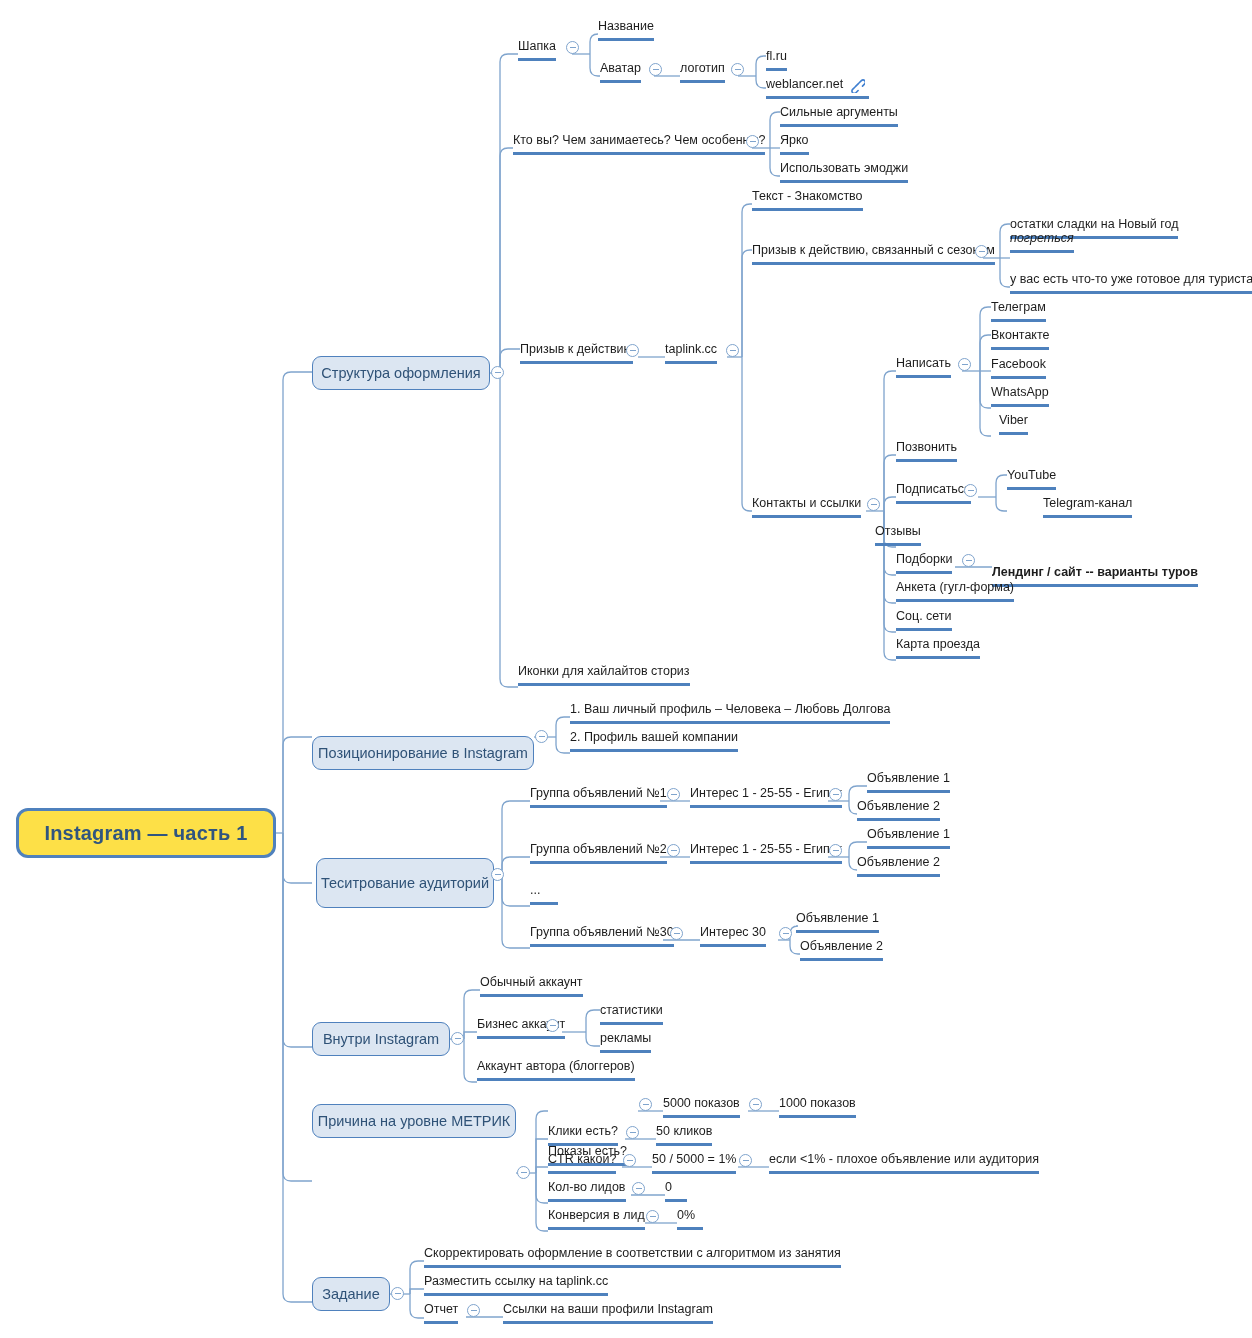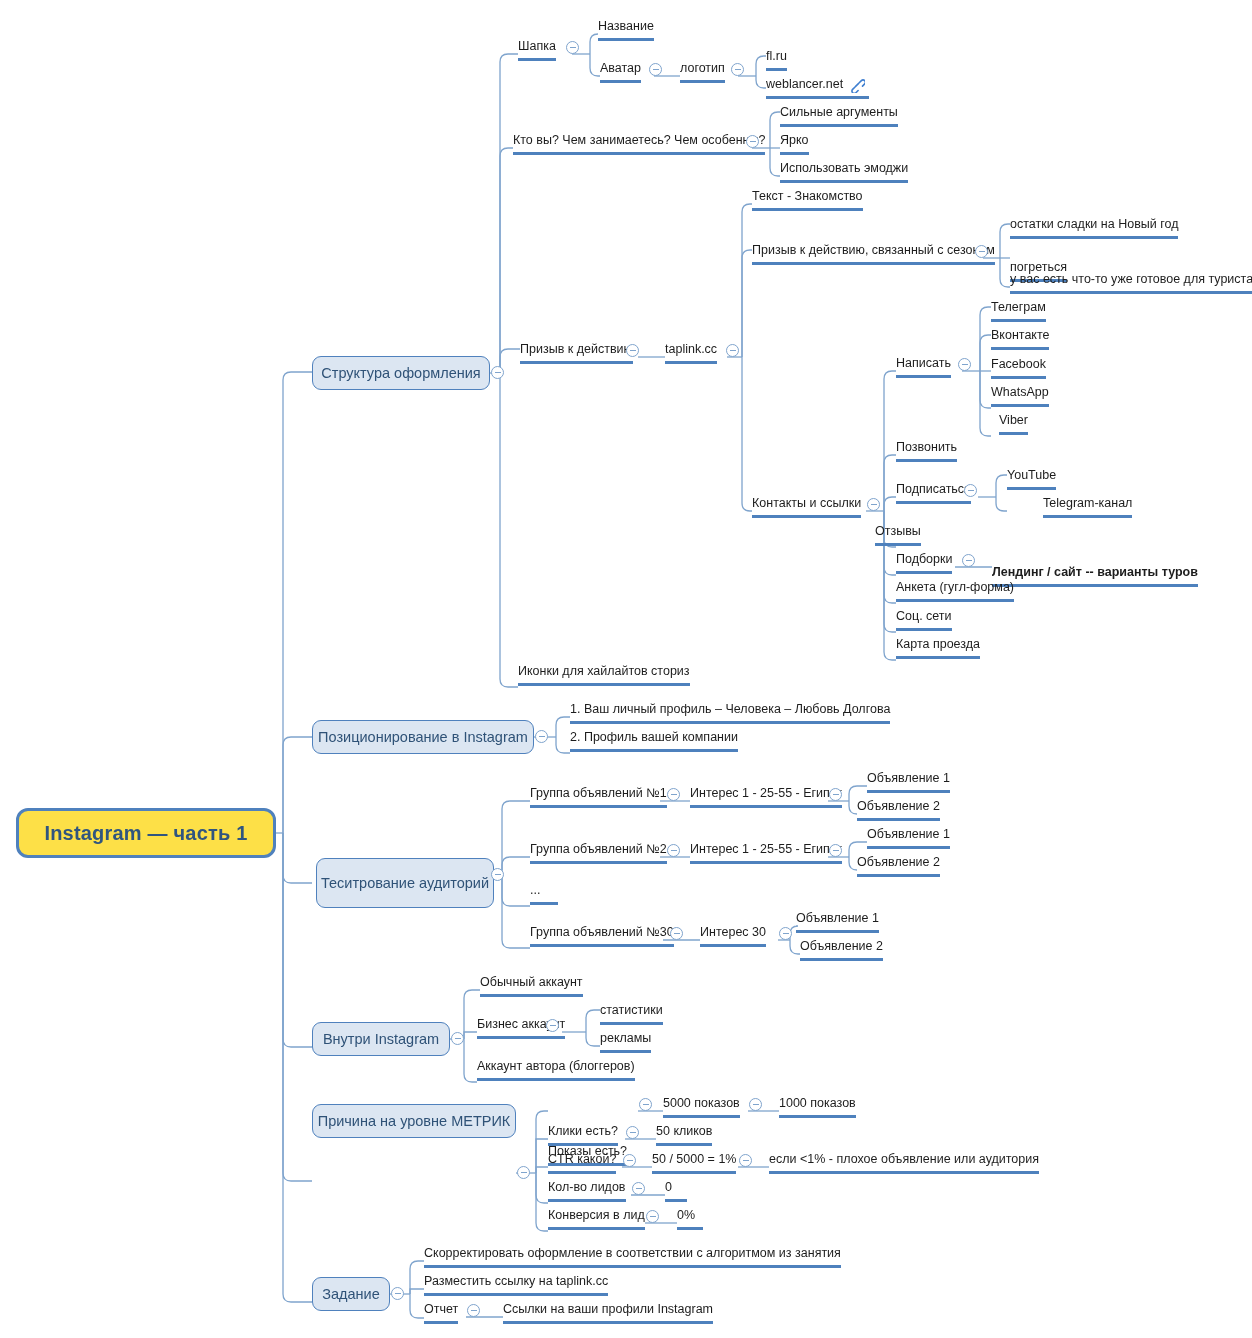--- a/index.html
+++ b/index.html
@@ -220,21 +220,21 @@
 
   <div class="root-node" style="left:16px; top:808px; width:260px; height:50px;">
     <span>Instagram — часть 1</span>
   </div>
 
   <div class="branch-node" style="left:312px; top:356px; width:178px; height:34px;">
     <span>Структура оформления</span>
   </div>
   <div class="toggle" style="left:491px; top:366px;"></div>
 
-  <div class="branch-node" style="left:312px; top:720px; width:222px; height:34px;">
+  <div class="branch-node" style="left:312px; top:736px; width:222px; height:34px;">
     <span>Позиционирование в Instagram</span>
   </div>
   <div class="toggle" style="left:535px; top:730px;"></div>
 
   <div class="branch-node" style="left:316px; top:858px; width:178px; height:50px;justify-content:center;">
     <span>Теситрование аудиторий</span>
   </div>
   <div class="toggle" style="left:491px; top:868px;"></div>
 
   <div class="branch-node" style="left:312px; top:1022px; width:138px; height:34px;">
@@ -316,21 +316,21 @@
   </div>
 
   <div class="topic" style="left:752px; top:244px;">
     <span>Призыв к действию, связанный с сезоном</span>
   </div>
   <div class="toggle" style="left:975px; top:245px;"></div>
 
   <div class="topic" style="left:1010px; top:218px;">
     <span>остатки сладки на Новый год</span>
   </div>
-  <div class="topic" style="left:1010px; top:261px;">
+  <div class="topic" style="left:1010px; top:232px;font-style:italic;">
     <span>погреться</span>
   </div>
   <div class="topic" style="left:1010px; top:273px;">
     <span>у вас есть что-то уже готовое для туриста</span>
   </div>
 
   <div class="topic" style="left:752px; top:497px;">
     <span>Контакты и ссылки</span>
   </div>
   <div class="toggle" style="left:867px; top:498px;"></div>

